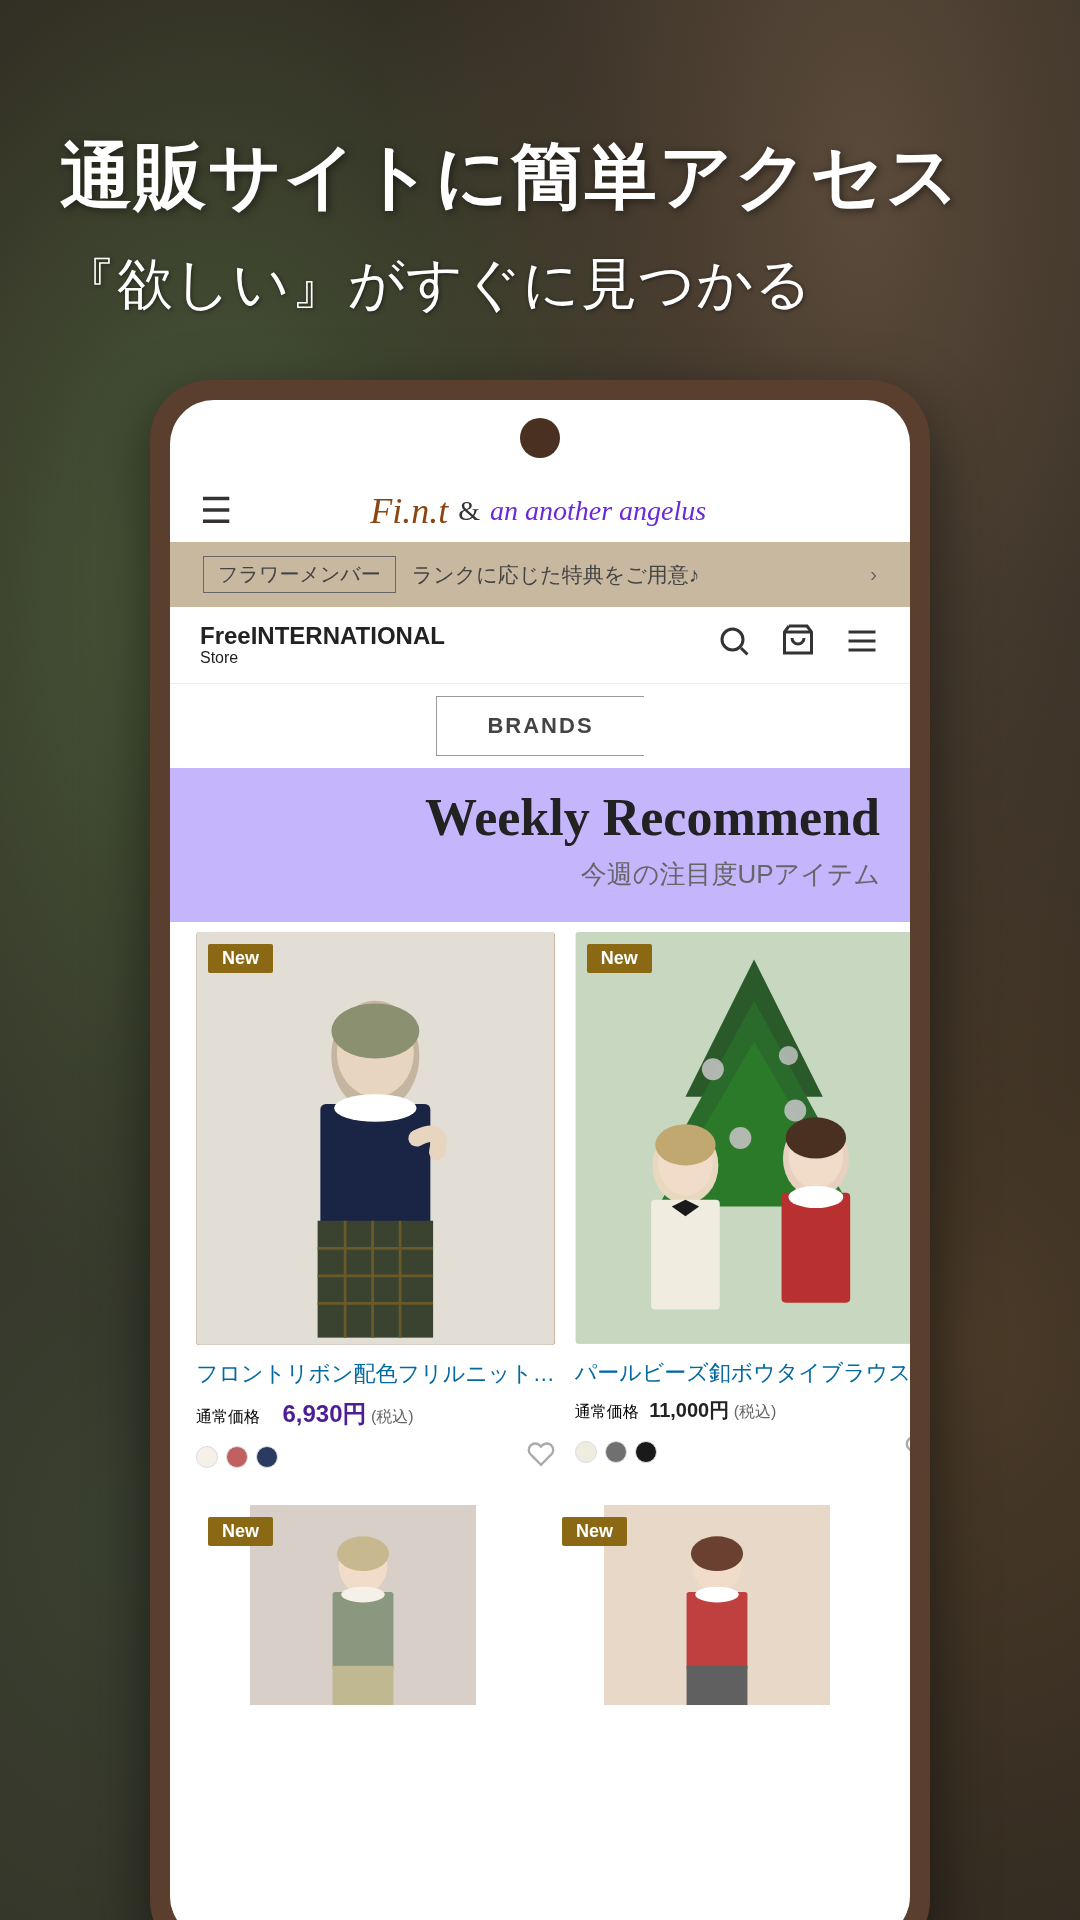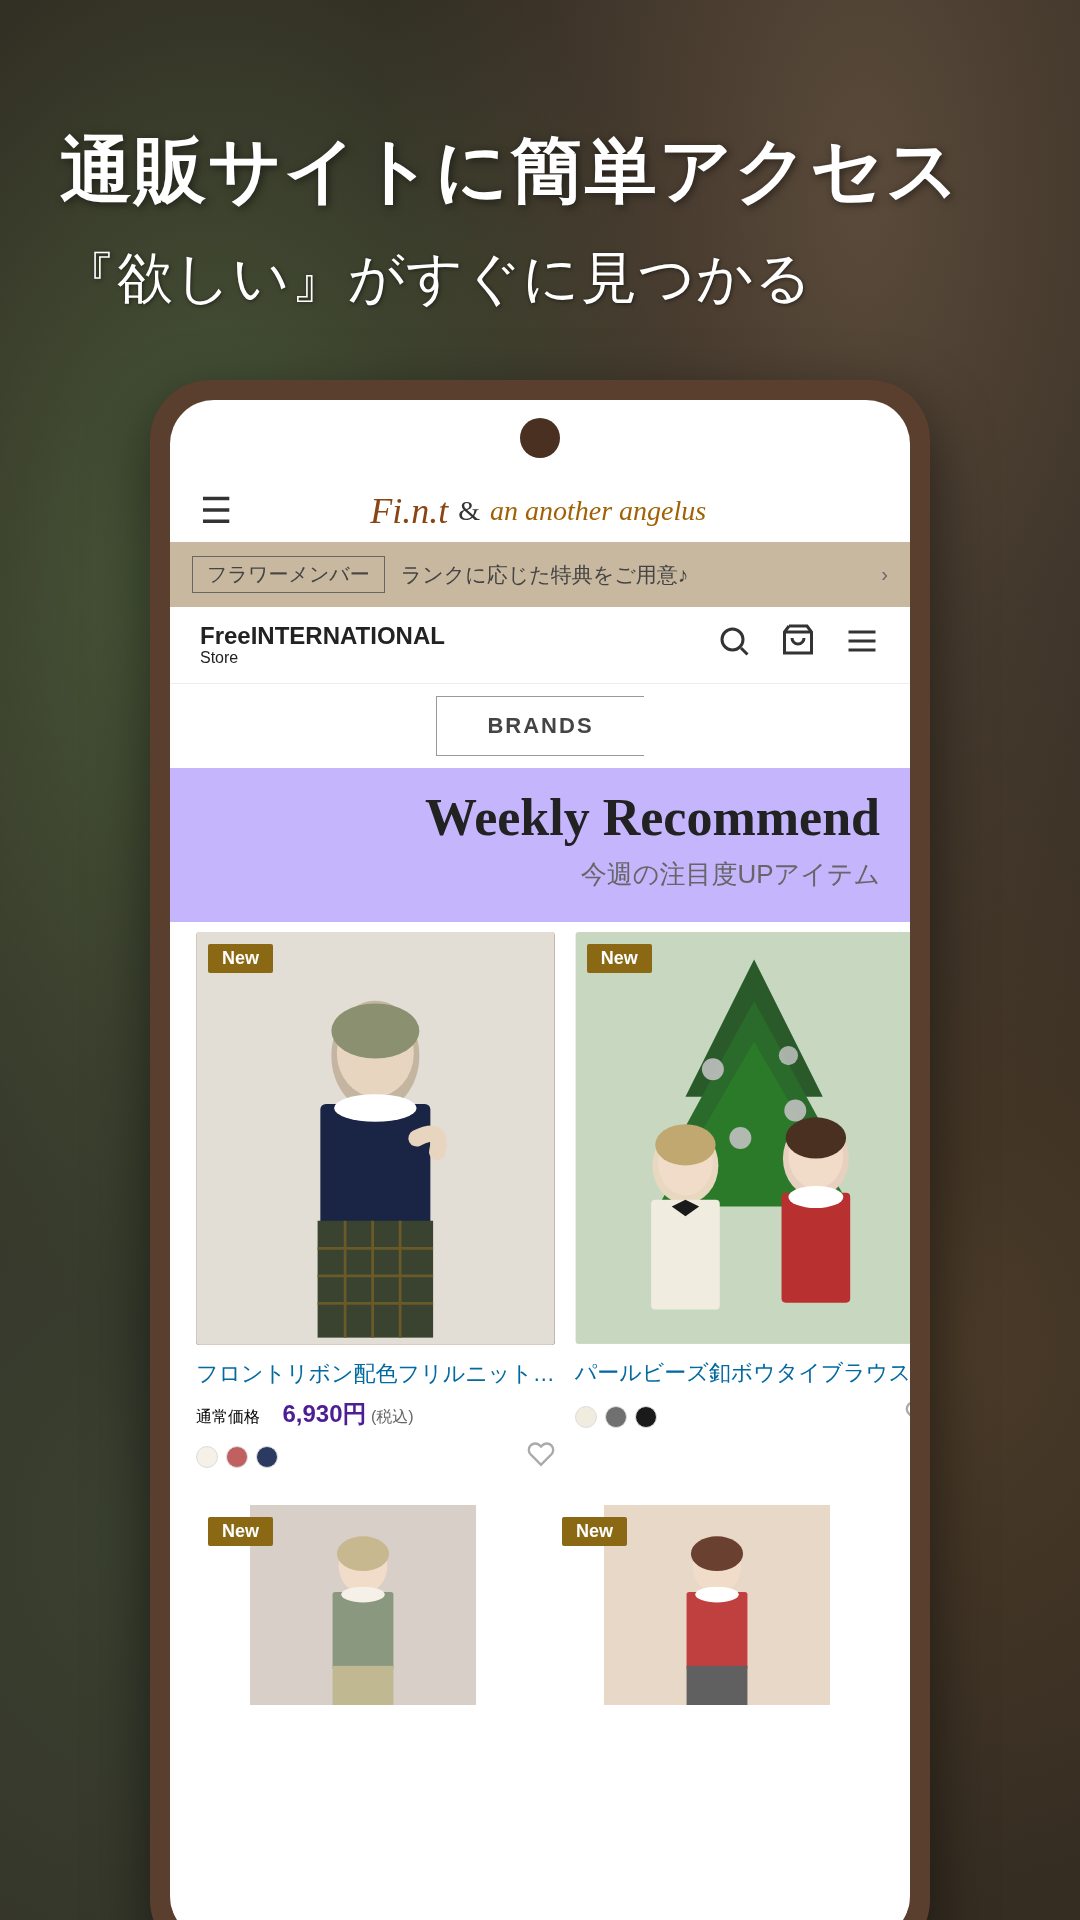--- a/index.html
+++ b/index.html
@@ -22,21 +22,21 @@
         radial-gradient(ellipse at 80% 10%, #5a4a3a 0%, transparent 40%),
         radial-gradient(ellipse at 10% 80%, #3a4030 0%, transparent 50%),
         radial-gradient(ellipse at 90% 70%, #4a3a28 0%, transparent 40%);
       background-color: #2e2820;
       z-index: 0;
     }
 
     
     .top-section {
       position: absolute;
-      top: 4px; left: 0;
+      top: 10px; left: 0;
       width: 100%;
       height: 420px;
       z-index: 2;
       display: flex;
       flex-direction: column;
       justify-content: center;
       padding: 60px 60px 40px;
     }
 
     .main-headline {
@@ -100,21 +100,21 @@
       top: 70px;
       left: 0;
       right: 0;
       bottom: 0;
       overflow: hidden;
     }
 
     
     .brand-banner {
       background: #c8b8a0;
-      padding: 14px 22px;
+      padding: 14px 33px;
       display: flex;
       align-items: center;
       gap: 16px;
       font-size: 22px;
     }
 
     .brand-banner-tag {
       border: 1.5px solid #666;
       padding: 4px 14px;
       font-size: 20px;
@@ -194,21 +194,21 @@
 
     .nav-logo-and {
       color: #333;
       font-size: 28px;
       font-style: normal;
     }
 
     .nav-logo-angelus {
       font-family: Georgia, serif;
       font-size: 28px;
-      color: #a16207;
+      color: #6d28d9;
       font-style: italic;
     }
 
     
     .category-tabs {
       display: flex;
       justify-content: center;
       gap: 0;
       padding: 12px 30px;
       background: white;
@@ -540,20 +540,27 @@
                   <rect x="150" y="190" width="50" height="80" rx="3" fill="#b83030"></rect>
 
                   <ellipse cx="175" cy="193" rx="20" ry="8" fill="white"></ellipse>
 
                   <path d="M165,192 L175,198 L185,192 L175,188 Z" fill="white"></path>
                 </svg>
               </div>
               <div class="new-badge">New</div>
             </div>
             <div class="product-name">パールビーズ釦ボウタイブラウス…</div>
+            <div class="product-price-row">
+              <span>
+                <span>通常価格</span>
+                <span style="font-weight:700;font-size:20px;color:#222;margin-left:6px;">11,000円</span>
+                <span style="font-size:16px;color:#666;">(税込)</span>
+              </span>
+            </div>
             <div class="product-actions">
               <div class="color-dots">
                 <div class="color-dot" style="background:#f0ece0;"></div>
                 <div class="color-dot" style="background:#707070;"></div>
                 <div class="color-dot" style="background:#1a1a1a;"></div>
               </div>
               <span class="heart-icon">
                 <svg width="28" height="28" viewBox="0 0 24 24" fill="none" stroke="#aaa" stroke-width="2">
                   <path d="M20.84 4.61a5.5 5.5 0 0 0-7.78 0L12 5.67l-1.06-1.06a5.5 5.5 0 0 0-7.78 7.78l1.06 1.06L12 21.23l7.78-7.78 1.06-1.06a5.5 5.5 0 0 0 0-7.78z"></path>
                 </svg>

